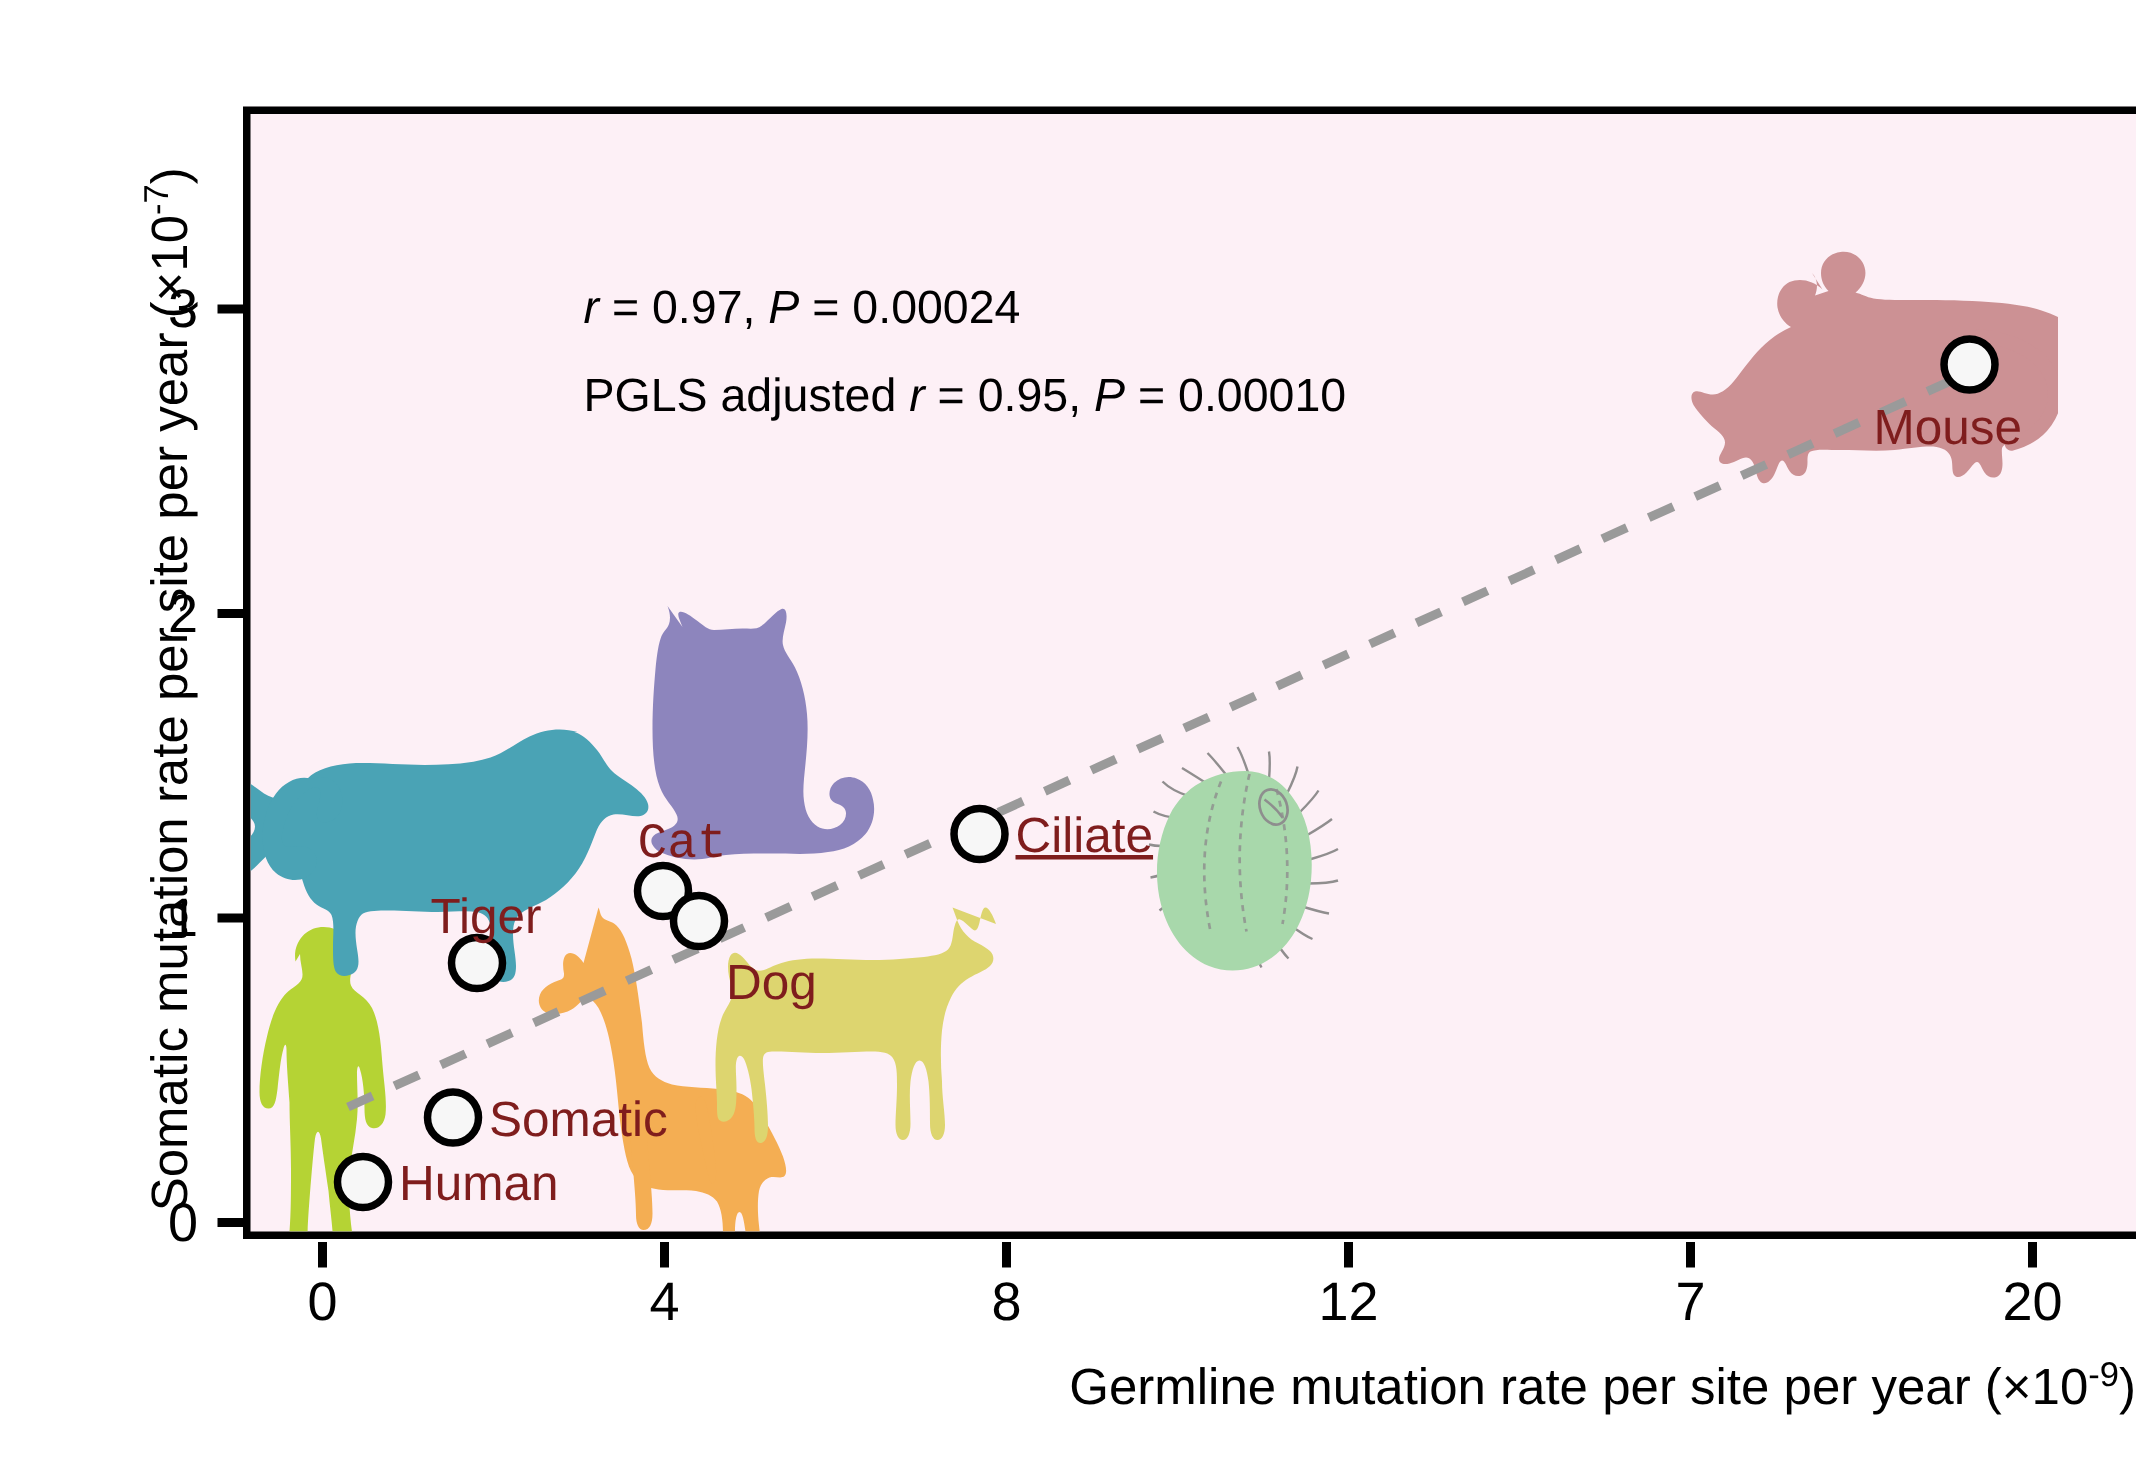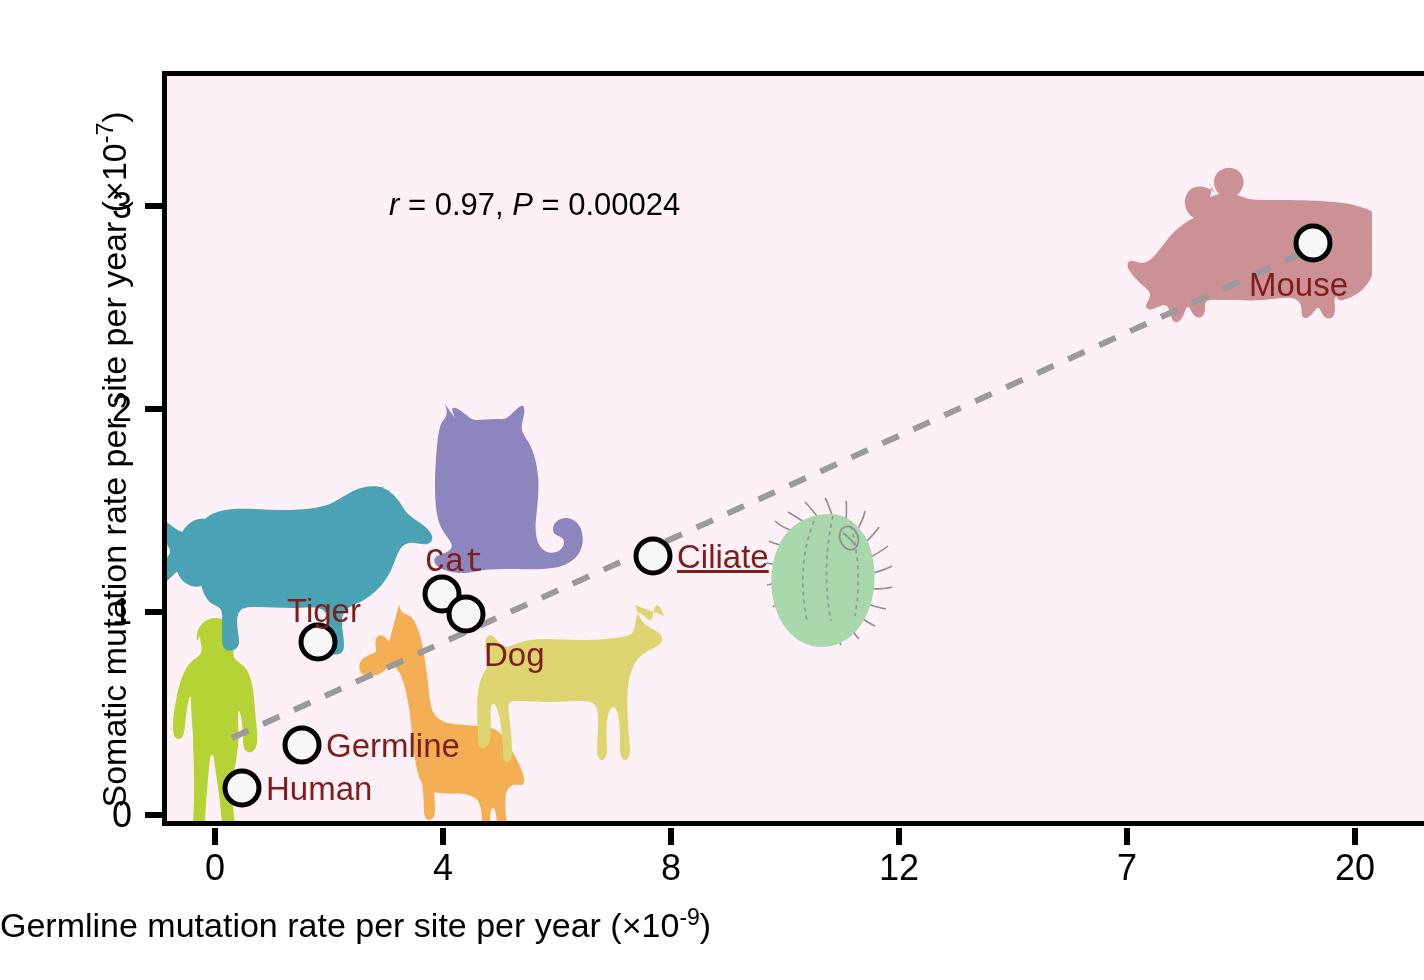--- a/index.html
+++ b/index.html
@@ -46,21 +46,21 @@
     position: absolute;
     font-size: 34px;
     letter-spacing: 0px;
     color: #000;
     white-space: nowrap;
   }
   #x-axis-title {
     left: 0;
     top: 906px;
     width: 1424px;
-    text-align: left;
+    text-align: right;
   }
   #y-axis-title {
     left: -316px;
     top: 440px;
     width: 860px;
     text-align: center;
     transform: rotate(-90deg);
     transform-origin: center center;
   }
   .sup {
@@ -251,24 +251,27 @@
       <circle cx="275" cy="518" r="17" fill="#f7f7f7" stroke="#000" stroke-width="5"></circle>
       <circle cx="299" cy="538" r="17" fill="#f7f7f7" stroke="#000" stroke-width="5"></circle>
       <circle cx="486" cy="480" r="17" fill="#f7f7f7" stroke="#000" stroke-width="5"></circle>
       <circle cx="1146" cy="167" r="17" fill="#f7f7f7" stroke="#000" stroke-width="5"></circle>
     </svg>
 
     <div id="stats-block">
       <div class="line">
         <span class="ital">r</span><span> = 0.97,  </span><span class="ital">P</span><span> = 0.00024</span>
       </div>
+      <div class="line">
+        <span>PGLS adjusted </span><span class="ital">r</span><span> = 0.95,  </span><span class="ital">P</span><span> = 0.00010</span>
+      </div>
     </div>
 
     <div class="point-label" style="left:99px; top:694px;">Human</div>
-    <div class="point-label" style="left:159px; top:651px;">Germline</div>
+    <div class="point-label" style="left:159px; top:651px;">Somatic</div>
     <div class="point-label" style="left:120px; top:516px;">Tiger</div>
     <div class="point-label" style="left:258px; top:468px;font-family:Liberation Mono, monospace;">Cat</div>
     <div class="point-label" style="left:317px; top:560px;">Dog</div>
     <div class="point-label" style="left:510px; top:462px;text-decoration:underline;">Ciliate</div>
     <div class="point-label" style="left:1082px; top:190px;">Mouse</div>
   </div>
 
   <svg style="position:absolute; left:0; top:0;" width="1424" height="980">
 
     <line x1="215" y1="828" x2="215" y2="845" stroke="#000" stroke-width="6"></line>

